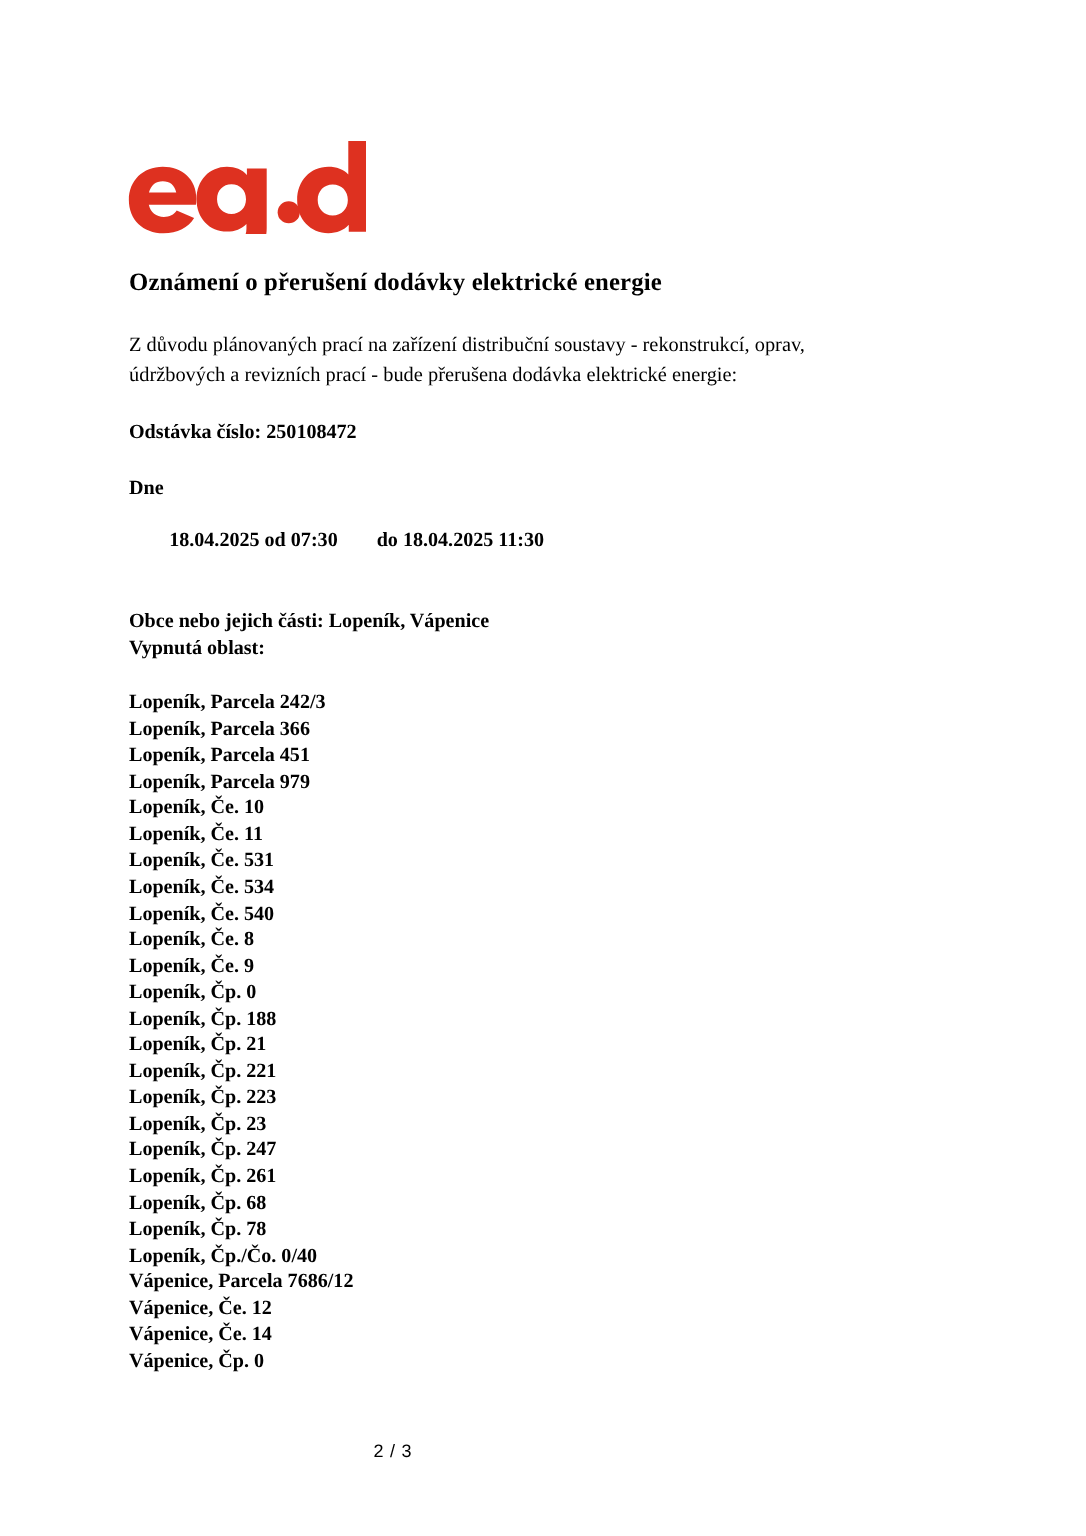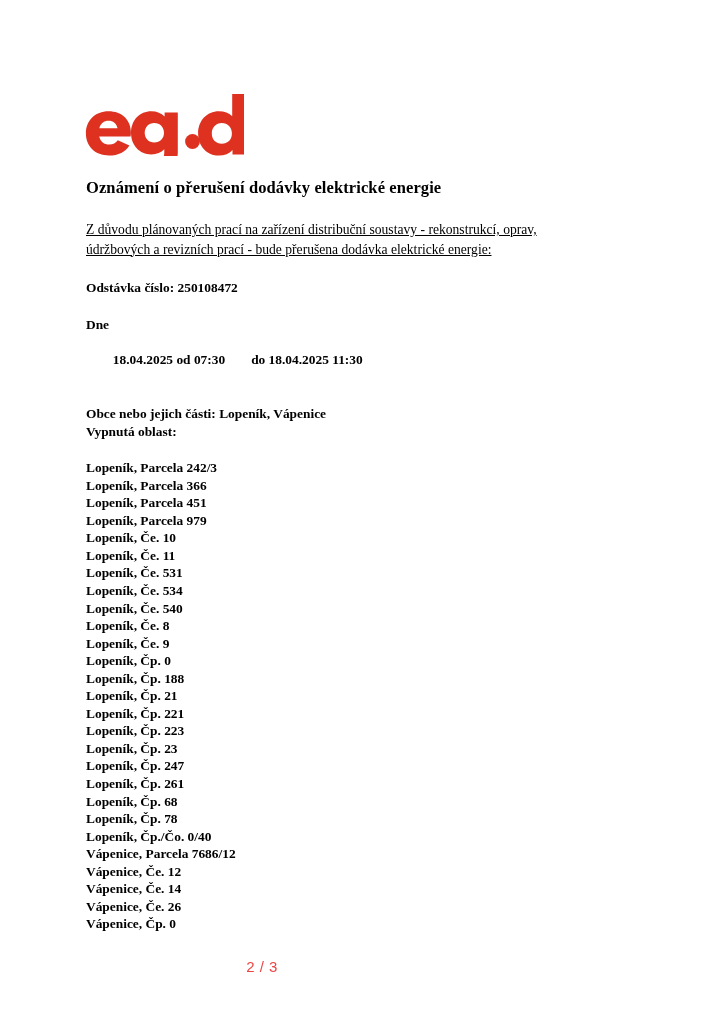--- a/index.html
+++ b/index.html
@@ -52,21 +52,20 @@
     letter-spacing: 0.1px;
     margin: 0 0 22px 0;
   }
 
   .intro {
     font-size: 13.6px;
     font-weight: normal;
     line-height: 19.5px;
     margin: 0 0 20px 0;
     max-width: 500px;
-    text-decoration: underline;
   }
 
   .block {
     margin: 0 0 19px 0;
   }
 
   .strong-line {
     font-size: 13.4px;
     font-weight: bold;
     line-height: 17.6px;
@@ -94,22 +93,22 @@
   .page-footer {
     position: absolute;
     left: 0;
     top: 946px;
     width: 724px;
     text-align: center;
     padding-right: 200px;
     box-sizing: border-box;
   }
   .page-number {
-    font-size: 15px;
-    color: #ef4444;
+    font-size: 12px;
+    color: #000000;
     font-family: "Liberation Sans", "DejaVu Sans", sans-serif;
     letter-spacing: 0.5px;
   }
 </style>
 </head>
 <body>
 
 <div class="page">
 
   <div class="logo">
@@ -169,21 +168,20 @@
           <li>Lopeník, Čp. 223</li>
           <li>Lopeník, Čp. 23</li>
           <li>Lopeník, Čp. 247</li>
           <li>Lopeník, Čp. 261</li>
           <li>Lopeník, Čp. 68</li>
           <li>Lopeník, Čp. 78</li>
           <li>Lopeník, Čp./Čo. 0/40</li>
           <li>Vápenice, Parcela 7686/12</li>
           <li>Vápenice, Če. 12</li>
           <li>Vápenice, Če. 14</li>
-          <li>Vápenice, Če. 26</li>
           <li>Vápenice, Čp. 0</li>
         </ul>
     </div>
 
   </div>
 
   <div class="page-footer">
     <span class="page-number">2 / 3</span>
   </div>
 

